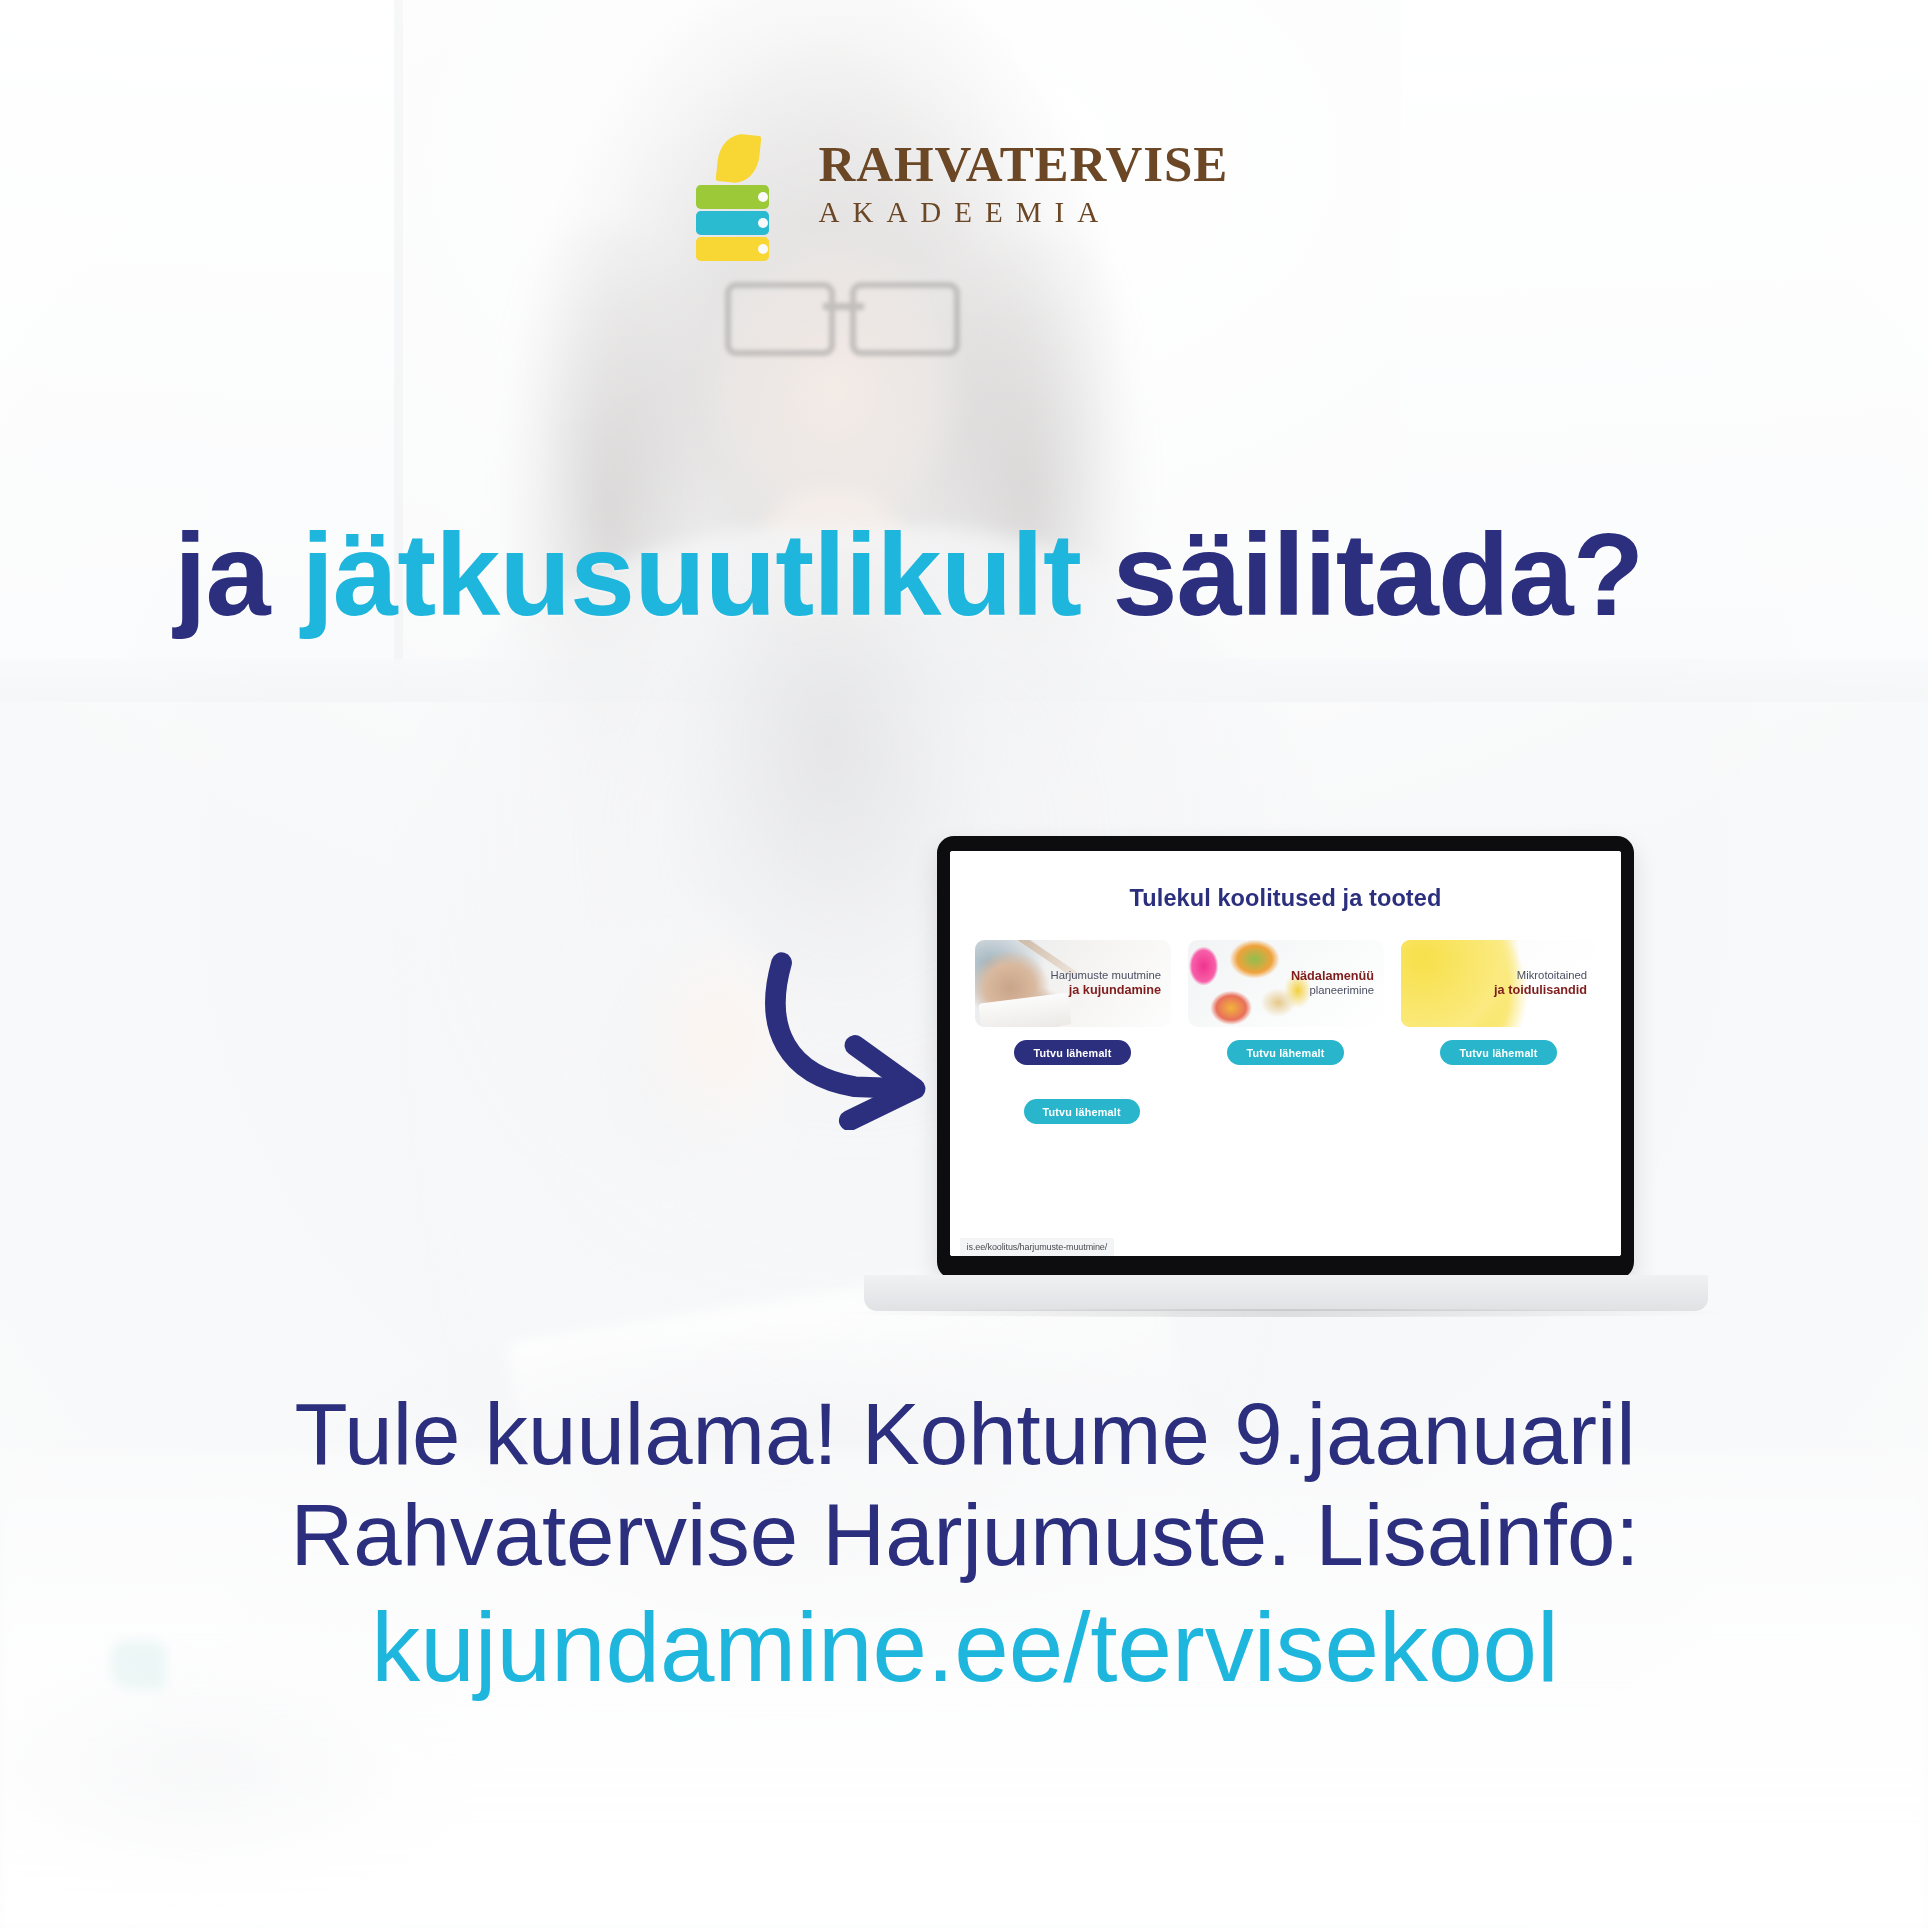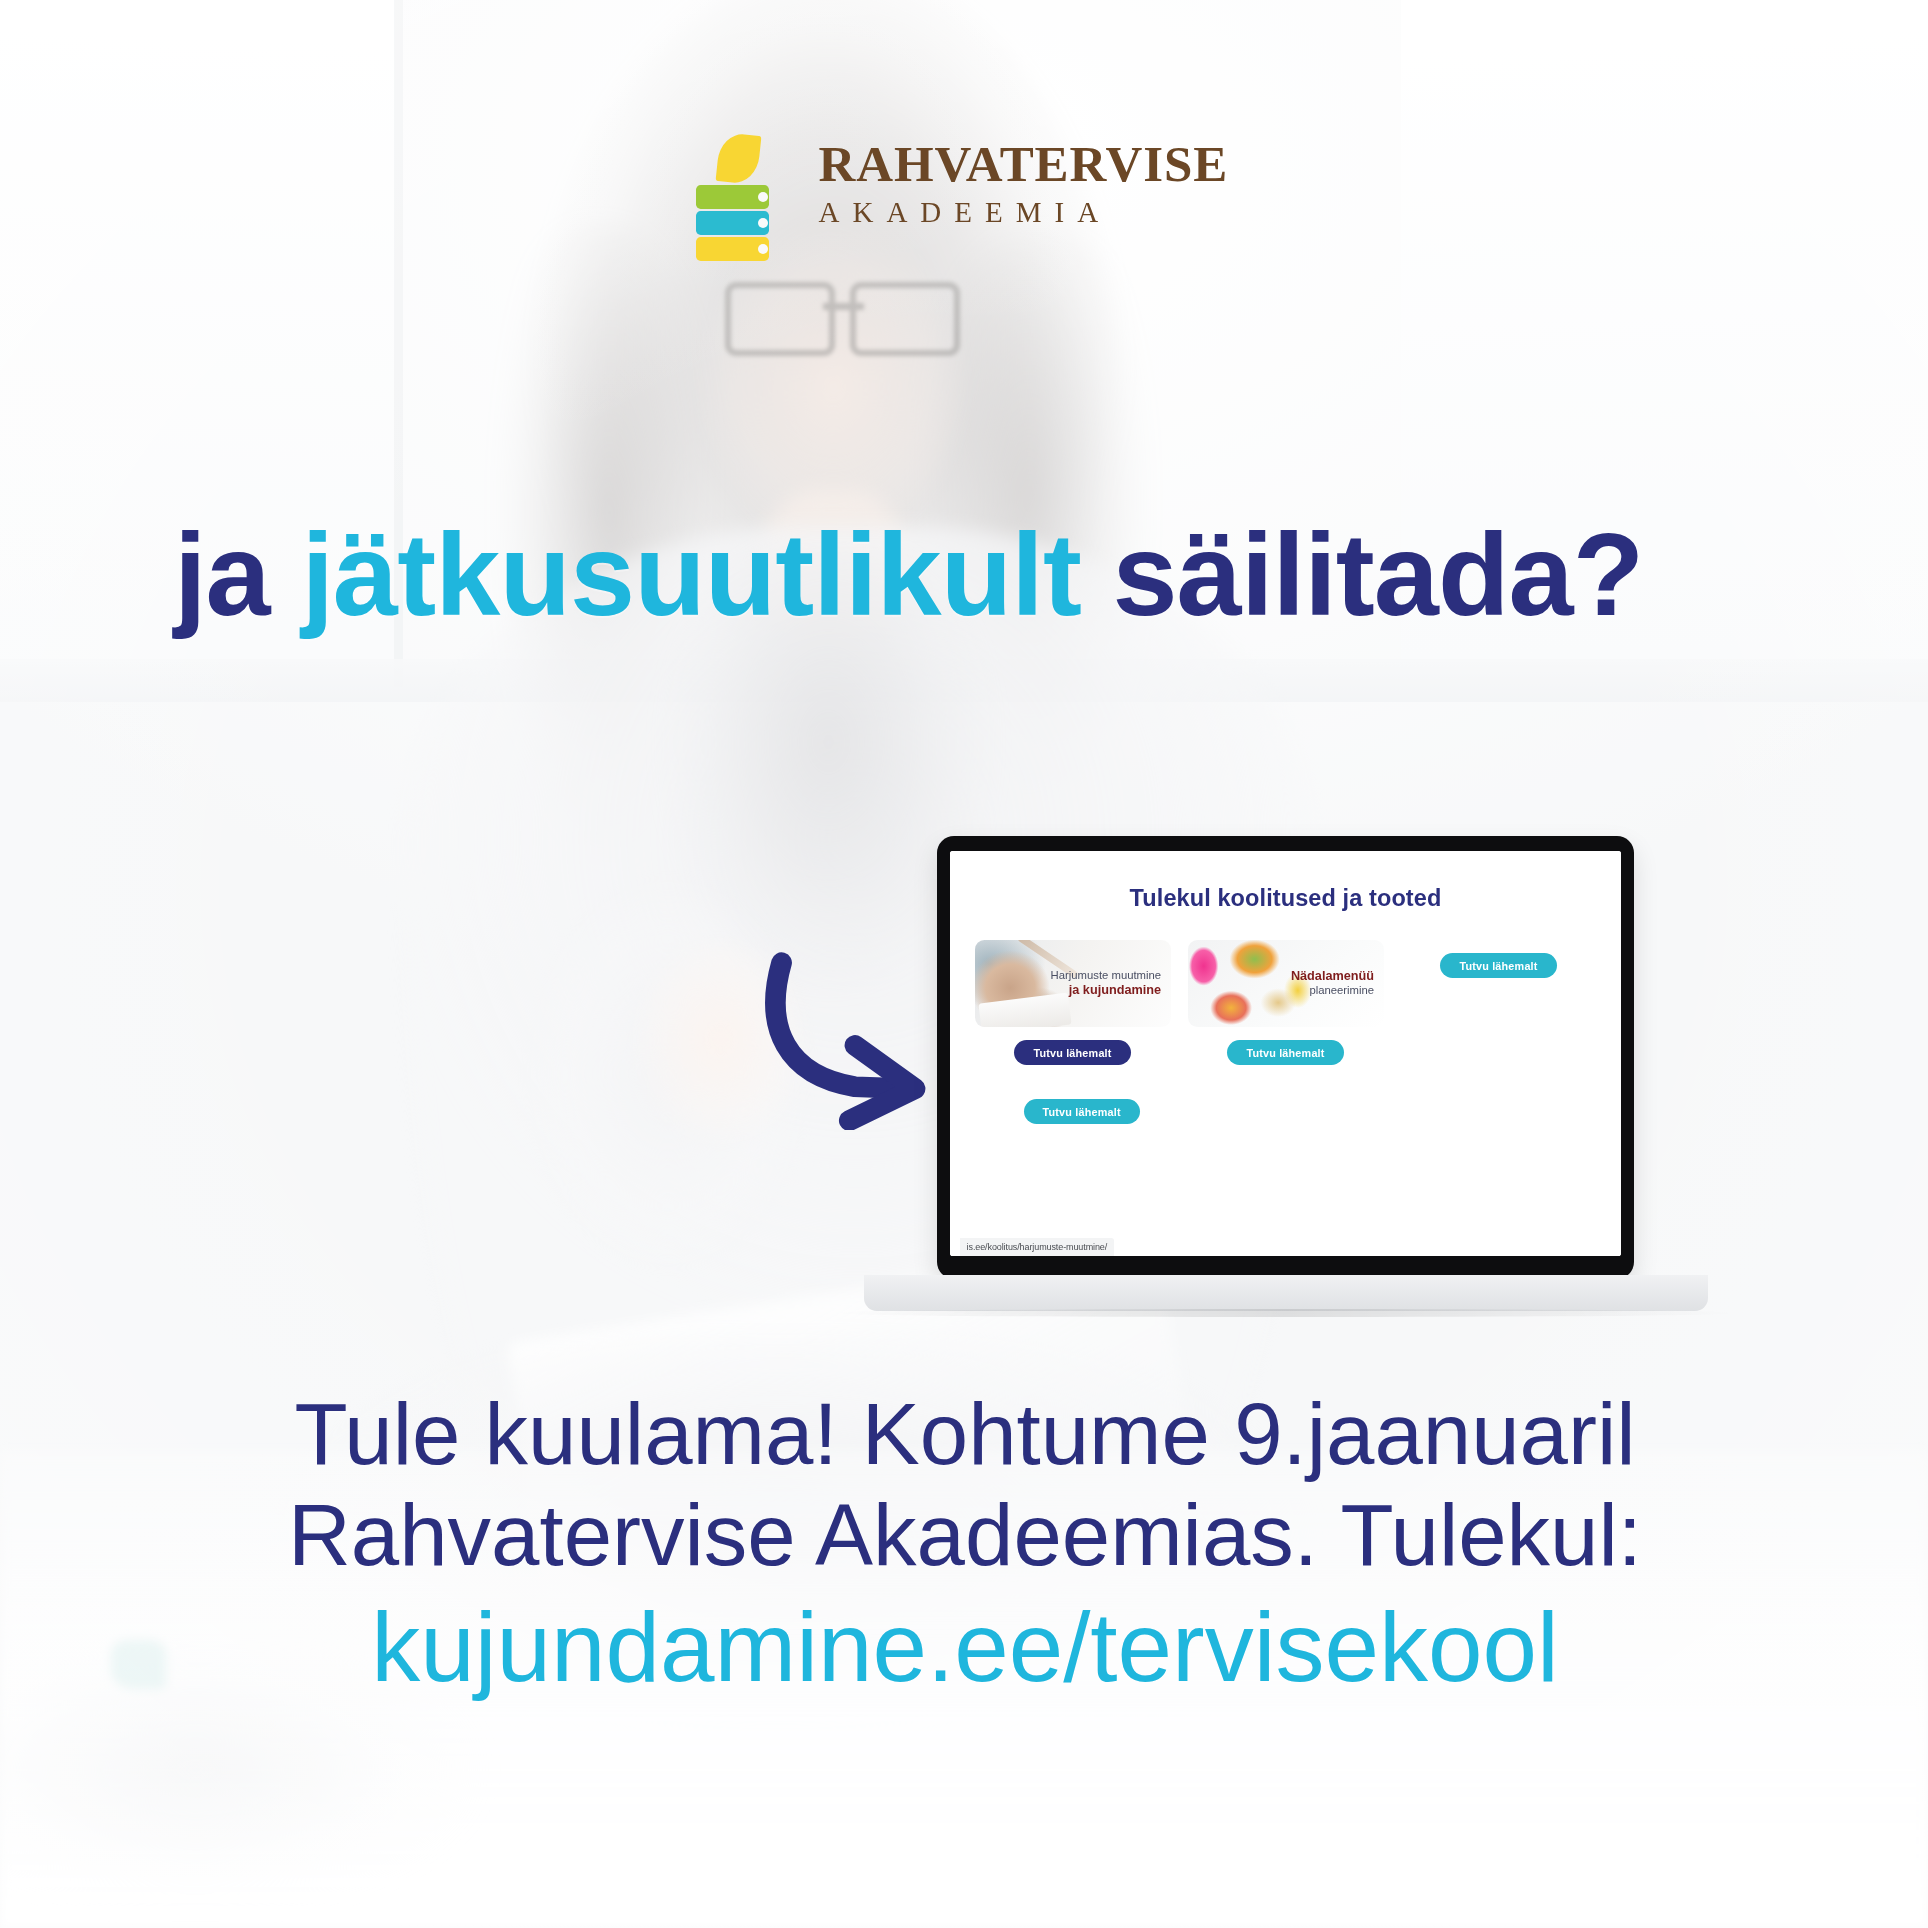--- a/index.html
+++ b/index.html
@@ -365,38 +365,45 @@
                 <div class="img-menu"></div>
                 <div class="card-capt">
                   <div class="capt-2">Nädalamenüü</div>
                   <div class="capt-1">planeerimine</div>
                 </div>
               </div>
               <div class="cta cyan">Tutvu lähemalt</div>
             </div>
 
             <div class="card">
+              <div class="card-img">
+                <div class="img-micro"></div>
+                <div class="card-capt">
+                  <div class="capt-1">Mikrotoitained</div>
+                  <div class="capt-2">ja toidulisandid</div>
+                </div>
+              </div>
               <div class="cta cyan">Tutvu lähemalt</div>
             </div>
 
           </div>
 
           <div class="card-wide">
             <div class="cta cyan" style="margin-left:49px">Tutvu lähemalt</div>
           </div>
 
           <div class="urlbar">is.ee/koolitus/harjumuste-muutmine/</div>
         </div>
       </div>
     </div>
     <div class="notch"></div>
     <div class="base"></div>
     <div class="base-shadow"></div>
   </div>
 
   <div class="bottom">
     <div>Tule kuulama! Kohtume 9.jaanuaril</div>
-    <div>Rahvatervise Akadeemias. Tulekul:</div>
+    <div>Rahvatervise Harjumuste. Lisainfo:</div>
     <span class="url">kujundamine.ee/tervisekool</span>
   </div>
 
 </div>
 
 
 </body></html>

